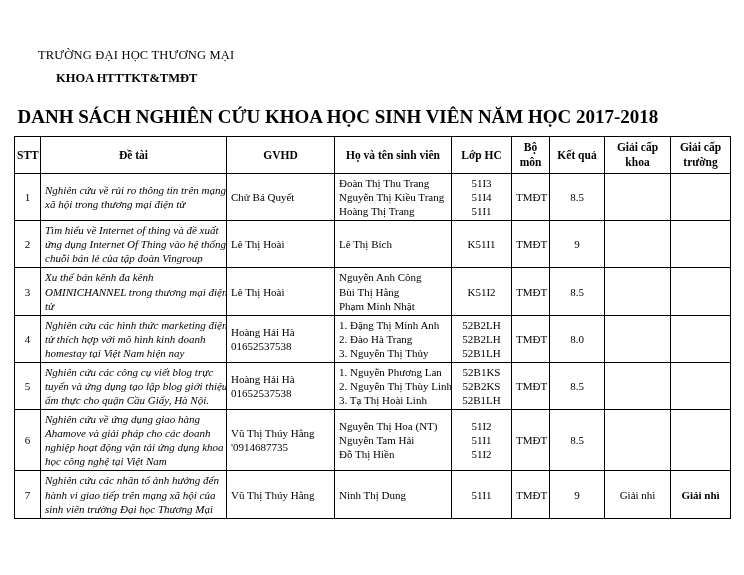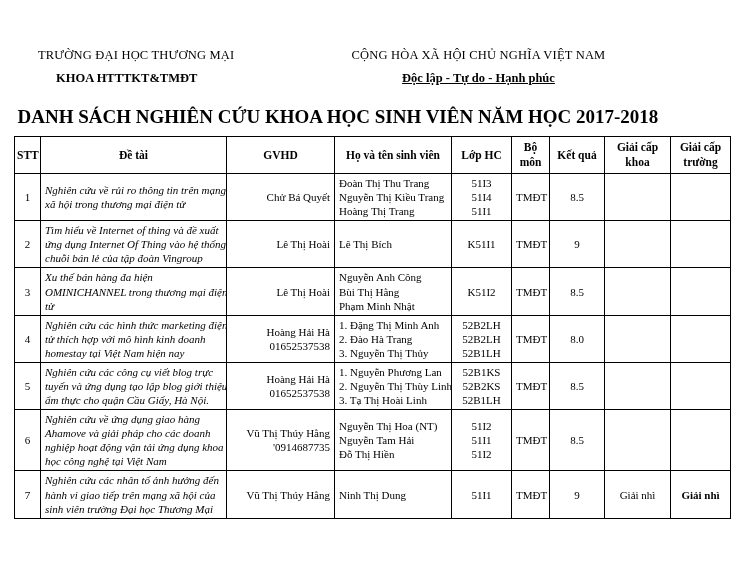--- a/index.html
+++ b/index.html
@@ -75,21 +75,21 @@
   }
   table.main thead th {
     text-align: center;
     font-weight: bold;
     font-size: 11.5px;
     height: 32px;
     padding: 2px 2px;
   }
   td.c-stt { text-align: center; font-size: 11px; }
   td.c-detai { text-align: left; font-style: italic; }
-  td.c-gvhd { text-align: right; }
+  td.c-gvhd { text-align: left; }
   td.c-hoten { text-align: left; }
   td.c-lophc { text-align: center; }
   td.c-bomon { text-align: left; }
   td.c-ketqua { text-align: center; }
   td.c-gk { text-align: center; }
   td.c-gt { text-align: center; font-weight: bold; }
   .lines div { white-space: nowrap; }
   .w-stt { width: 26px; }
   .w-detai { width: 186px; }
   .w-gvhd { width: 108px; }
@@ -102,24 +102,20 @@
 </style>
 </head>
 <body>
 
 <div class="page">
 
   <div class="header">
     <div class="header-left">
       <div class="h-line1">TRƯỜNG ĐẠI HỌC THƯƠNG MẠI</div>
       <div class="h-line2">KHOA HTTTKT&amp;TMĐT</div>
-    </div>
-    <div class="header-right">
-      <div class="h-line1">CỘNG HÒA XÃ HỘI CHỦ NGHĨA VIỆT NAM</div>
-      <div class="h-line2 underline">Độc lập - Tự do - Hạnh phúc</div>
     </div>
   </div>
 
   <div class="doc-title">DANH SÁCH NGHIÊN CỨU KHOA HỌC SINH VIÊN NĂM HỌC 2017-2018</div>
 
   <table class="main">
     <colgroup>
       <col class="w-stt">
         <col class="w-detai">
         <col class="w-gvhd">
@@ -202,21 +198,21 @@
           </td>
           <td class="c-bomon">TMĐT</td>
           <td class="c-ketqua">9</td>
           <td class="c-gk"></td>
           <td class="c-gt"></td>
         </tr>
         <tr>
           <td class="c-stt">3</td>
           <td class="c-detai">
             <div class="lines">
-              <div>Xu thế bán hàng đa hiện</div>
+              <div>Xu thế bán kênh đa kênh</div>
               <div>OMINICHANNEL trong thương mại điện</div>
               <div>tử</div>
             </div>
           </td>
           <td class="c-gvhd">
             <div class="lines">
               <div>Lê Thị Hoài</div>
             </div>
           </td>
           <td class="c-hoten">

